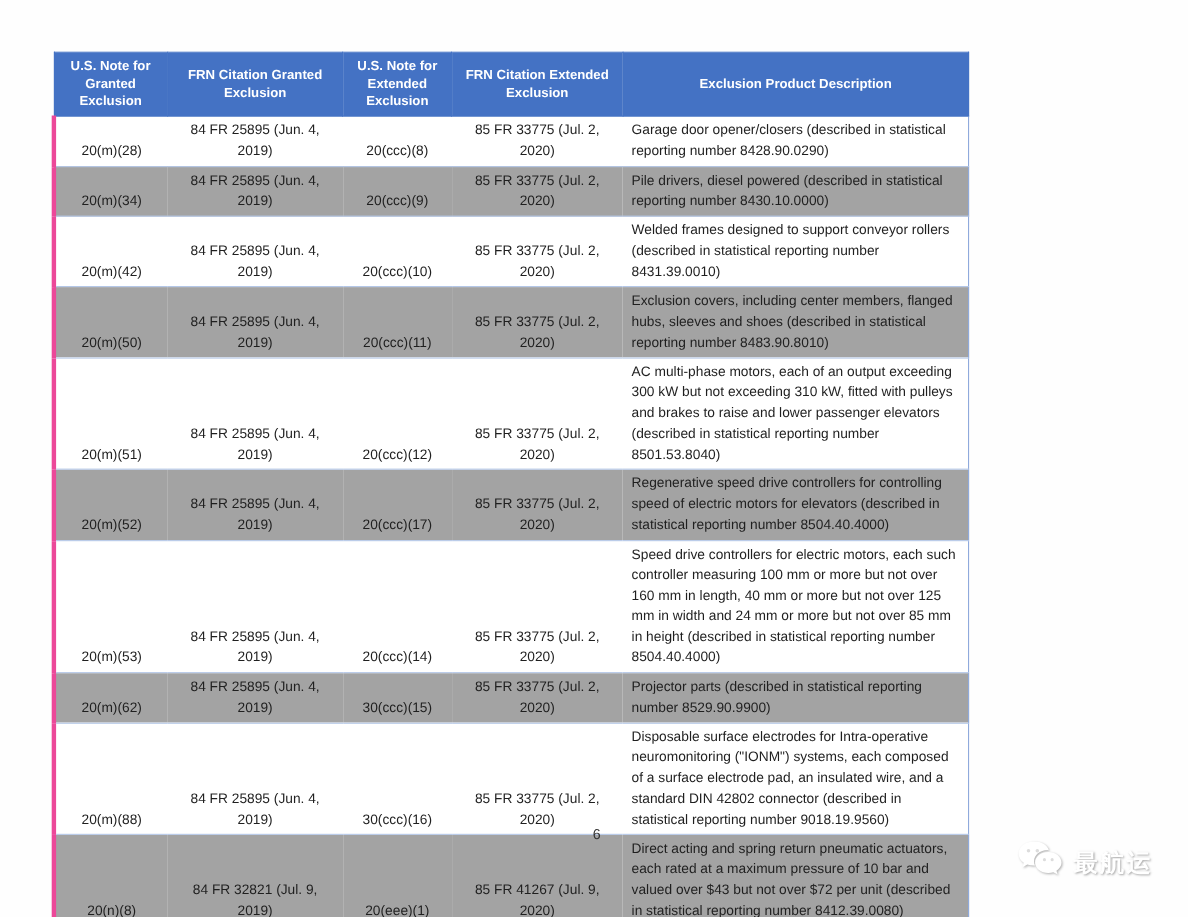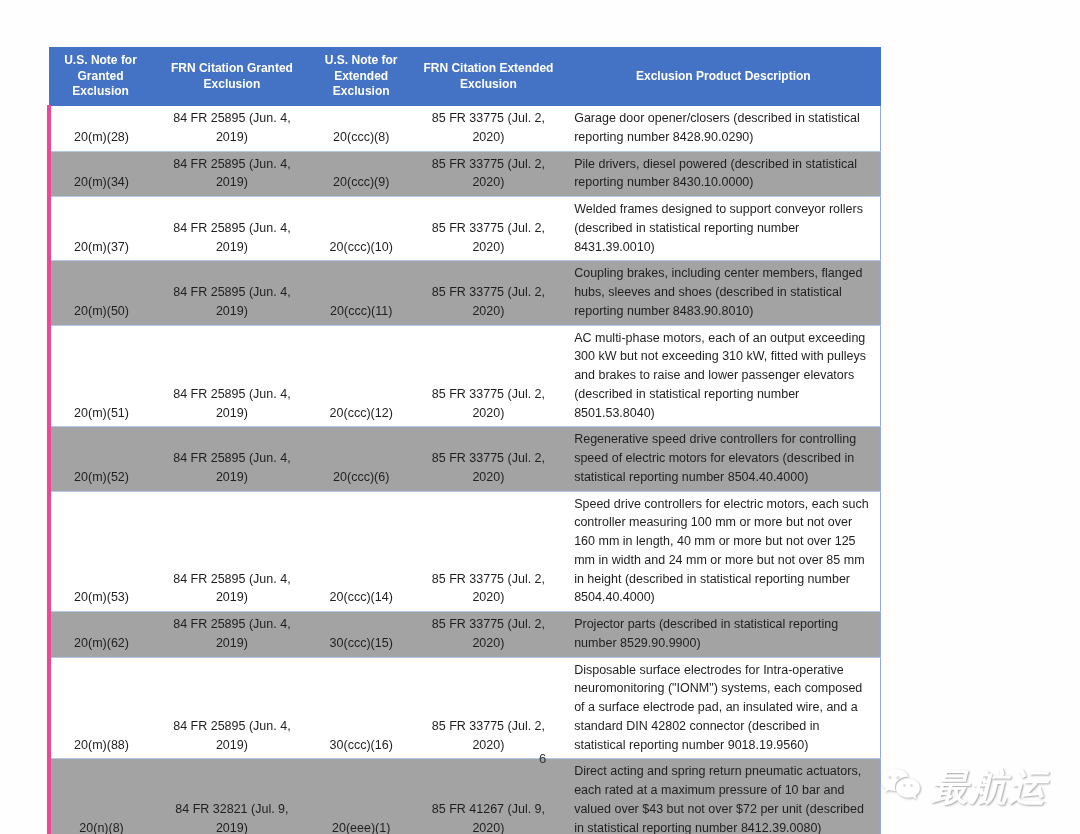--- a/index.html
+++ b/index.html
@@ -75,26 +75,25 @@
   .watermark {
     position: absolute;
     right: 32px;
     top: 763px;
     display: flex;
     align-items: center;
     gap: 8px;
   }
   .watermark .wm-icon { filter: drop-shadow(1px 1px 1px rgba(0,0,0,0.30)); }
   .watermark .wm-text {
-    font-size: 37px;
+    font-size: 22px;
     font-weight: bold;
     color: #ffffff;
     letter-spacing: 2px;
     text-shadow: 1px 1px 2px rgba(0,0,0,0.35), -1px -1px 1px rgba(255,255,255,0.9);
-    font-style: italic;
   }
 </style>
 </head>
 <body>
 
 <div class="page">
 
   <table class="exclusions">
     <colgroup>
       <col class="c1">
@@ -121,44 +120,44 @@
         <td class="desc">Garage door opener/closers (described in statistical reporting number 8428.90.0290)</td>
       </tr>
       <tr class="banded" style="height:40px">
         <td class="note">20(m)(34)</td>
         <td class="frn">84 FR 25895 (Jun. 4, 2019)</td>
         <td class="note">20(ccc)(9)</td>
         <td class="frn">85 FR 33775 (Jul. 2, 2020)</td>
         <td class="desc">Pile drivers, diesel powered (described in statistical reporting number 8430.10.0000)</td>
       </tr>
       <tr style="height:41px">
-        <td class="note">20(m)(37)</td>
+        <td class="note">20(m)(42)</td>
         <td class="frn">84 FR 25895 (Jun. 4, 2019)</td>
         <td class="note">20(ccc)(10)</td>
         <td class="frn">85 FR 33775 (Jul. 2, 2020)</td>
         <td class="desc">Welded frames designed to support conveyor rollers (described in statistical reporting number 8431.39.0010)</td>
       </tr>
       <tr class="banded" style="height:61px">
         <td class="note">20(m)(50)</td>
         <td class="frn">84 FR 25895 (Jun. 4, 2019)</td>
         <td class="note">20(ccc)(11)</td>
         <td class="frn">85 FR 33775 (Jul. 2, 2020)</td>
-        <td class="desc">Coupling brakes, including center members, flanged hubs, sleeves and shoes (described in statistical reporting number 8483.90.8010)</td>
+        <td class="desc">Exclusion covers, including center members, flanged hubs, sleeves and shoes (described in statistical reporting number 8483.90.8010)</td>
       </tr>
       <tr style="height:80px">
         <td class="note">20(m)(51)</td>
         <td class="frn">84 FR 25895 (Jun. 4, 2019)</td>
         <td class="note">20(ccc)(12)</td>
         <td class="frn">85 FR 33775 (Jul. 2, 2020)</td>
         <td class="desc">AC multi-phase motors, each of an output exceeding 300 kW but not exceeding 310 kW, fitted with pulleys and brakes to raise and lower passenger elevators (described in statistical reporting number 8501.53.8040)</td>
       </tr>
       <tr class="banded" style="height:60px">
         <td class="note">20(m)(52)</td>
         <td class="frn">84 FR 25895 (Jun. 4, 2019)</td>
-        <td class="note">20(ccc)(6)</td>
+        <td class="note">20(ccc)(17)</td>
         <td class="frn">85 FR 33775 (Jul. 2, 2020)</td>
         <td class="desc">Regenerative speed drive controllers for controlling speed of electric motors for elevators (described in statistical reporting number 8504.40.4000)</td>
       </tr>
       <tr style="height:100px">
         <td class="note">20(m)(53)</td>
         <td class="frn">84 FR 25895 (Jun. 4, 2019)</td>
         <td class="note">20(ccc)(14)</td>
         <td class="frn">85 FR 33775 (Jul. 2, 2020)</td>
         <td class="desc">Speed drive controllers for electric motors, each such controller measuring 100 mm or more but not over 160 mm in length, 40 mm or more but not over 125 mm in width and 24 mm or more but not over 85 mm in height (described in statistical reporting number 8504.40.4000)</td>
       </tr>

